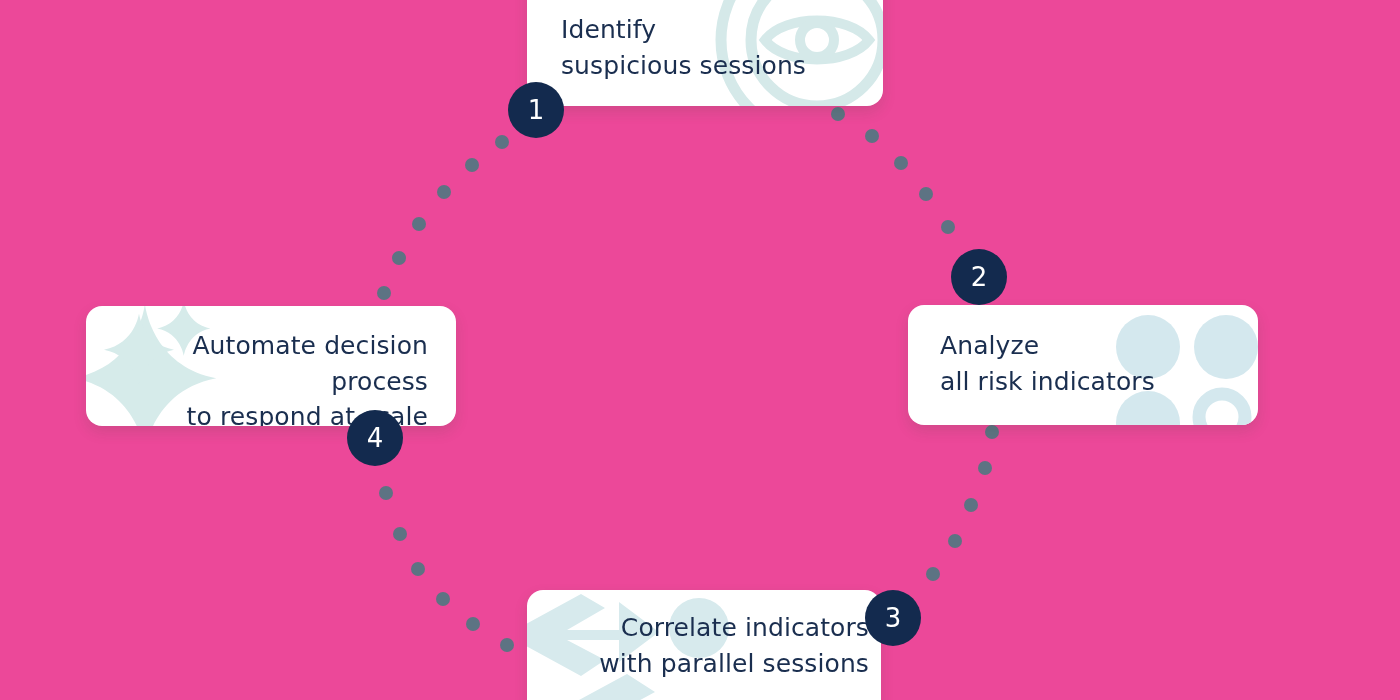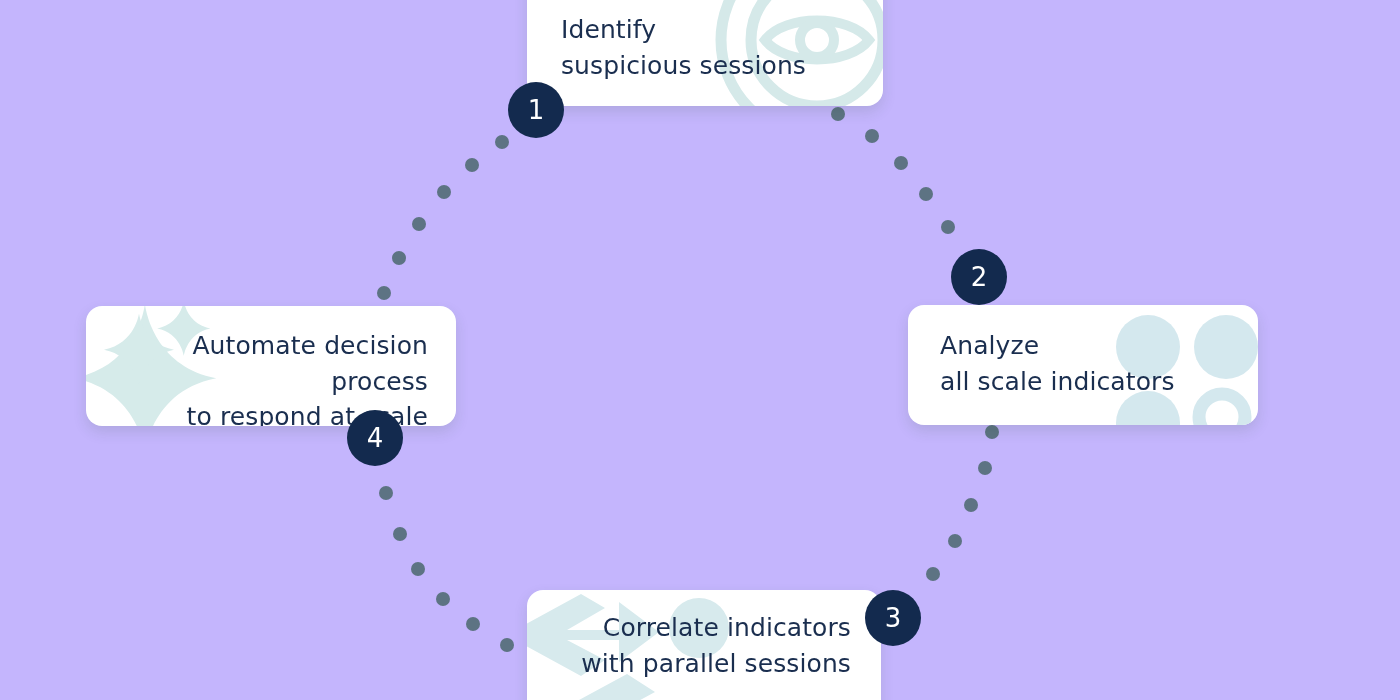--- a/index.html
+++ b/index.html
@@ -10,21 +10,21 @@
     width: 1400px;
     height: 700px;
     overflow: hidden;
     font-family: "DejaVu Sans", "Liberation Sans", sans-serif;
   }
 
   #stage {
     position: relative;
     width: 1400px;
     height: 700px;
-    background: #c4b5fd;
+    background: #ec4899;
     overflow: hidden;
   }
 
   #dots-layer {
     position: absolute;
     left: 0;
     top: 0;
     width: 1400px;
     height: 700px;
   }
@@ -83,21 +83,21 @@
   }
 
   
   #card-3 {
     left: 527px;
     top: 590px;
     width: 354px;
     height: 130px;
   }
   #card-3 .card-text {
-    margin: 20px 30px 0 0;
+    margin: 20px 12px 0 0;
     text-align: right;
   }
 
   
   #card-4 {
     left: 86px;
     top: 306px;
     width: 370px;
     height: 120px;
     padding-left: 48px;
@@ -185,21 +185,21 @@
     <svg class="card-deco" viewBox="0 0 350 120" xmlns="http://www.w3.org/2000/svg">
       <circle cx="240" cy="42" r="32" fill="#d4e8ee"></circle>
       <circle cx="318" cy="42" r="32" fill="#d4e8ee"></circle>
       <circle cx="240" cy="118" r="32" fill="#d4e8ee"></circle>
       <g>
         <circle cx="314" cy="112" r="23" fill="none" stroke="#d4e8ee" stroke-width="13"></circle>
         <line x1="330" y1="129" x2="350" y2="149" stroke="#d4e8ee" stroke-width="13" stroke-linecap="round"></line>
       </g>
     </svg>
     <div class="card-text">Analyze
-all scale indicators</div>
+all risk indicators</div>
   </div>
   <div class="badge" id="badge-2">
     <span>2</span>
   </div>
 
   <div class="card" id="card-3">
     <svg class="card-deco" viewBox="0 0 354 130" xmlns="http://www.w3.org/2000/svg">
       <g fill="#d7eaed">
 
         <path d="M-8 38 L54 4 L78 18 L40 40 L92 40 L92 12 L132 42 L92 72 L92 50 L40 50 L78 70 L54 86 L-8 52 Z"></path>

